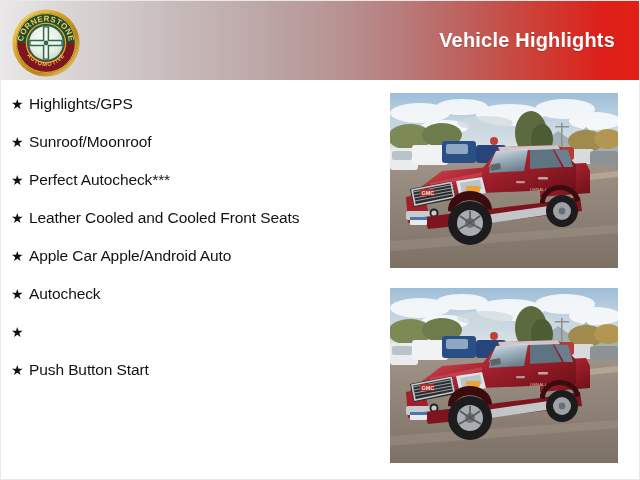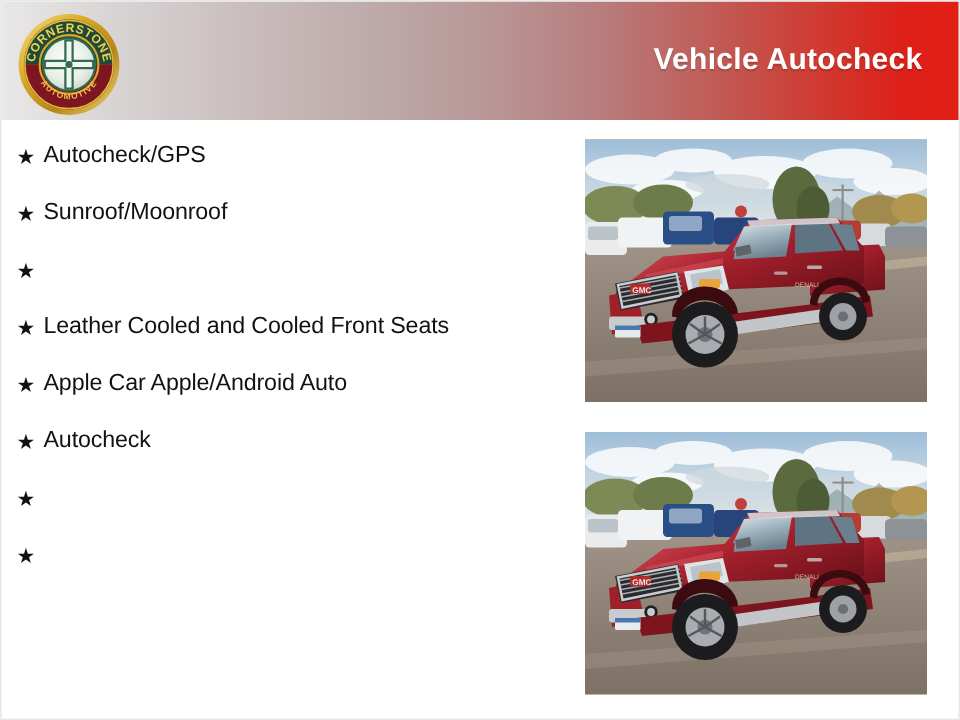--- a/index.html
+++ b/index.html
@@ -161,37 +161,38 @@
 
         <text font-family="'Liberation Sans', sans-serif" font-size="11.5" font-weight="bold" fill="#f2cf52" letter-spacing="0.6">
           <textPath href="#arcTop" startOffset="50%" text-anchor="middle">CORNERSTONE</textPath>
         </text>
         <text font-family="'Liberation Sans', sans-serif" font-size="8" font-weight="bold" fill="#e8c24a" letter-spacing="1.2">
           <textPath href="#arcBot" startOffset="50%" text-anchor="middle">AUTOMOTIVE</textPath>
         </text>
       </svg>
     </div>
 
-    <div class="header-title">Vehicle Autocheck</div>
+    <div class="header-title">Vehicle Highlights</div>
   </div>
 
   <div class="features">
 
     <div class="feature-item">
       <span class="bullet">★</span>
-      <span class="feature-text">Autocheck/GPS</span>
+      <span class="feature-text">Highlights/GPS</span>
     </div>
 
     <div class="feature-item">
       <span class="bullet">★</span>
       <span class="feature-text">Sunroof/Moonroof</span>
     </div>
 
     <div class="feature-item">
       <span class="bullet">★</span>
+      <span class="feature-text">Perfect Autocheck***</span>
     </div>
 
     <div class="feature-item">
       <span class="bullet">★</span>
       <span class="feature-text">Leather Cooled and Cooled Front Seats</span>
     </div>
 
     <div class="feature-item">
       <span class="bullet">★</span>
       <span class="feature-text">Apple Car Apple/Android Auto</span>
@@ -201,20 +202,21 @@
       <span class="bullet">★</span>
       <span class="feature-text">Autocheck</span>
     </div>
 
     <div class="feature-item">
       <span class="bullet">★</span>
     </div>
 
     <div class="feature-item">
       <span class="bullet">★</span>
+      <span class="feature-text">Push Button Start</span>
     </div>
   </div>
 
   <div class="photo photo-1">
     <svg viewBox="0 0 228 175" xmlns="http://www.w3.org/2000/svg">
       <defs>
         <linearGradient id="sky1" x1="0" y1="0" x2="0" y2="1">
           <stop offset="0%" stop-color="#9dbdd8"></stop>
           <stop offset="45%" stop-color="#c2d4e2"></stop>
           <stop offset="100%" stop-color="#dfe4e3"></stop>

